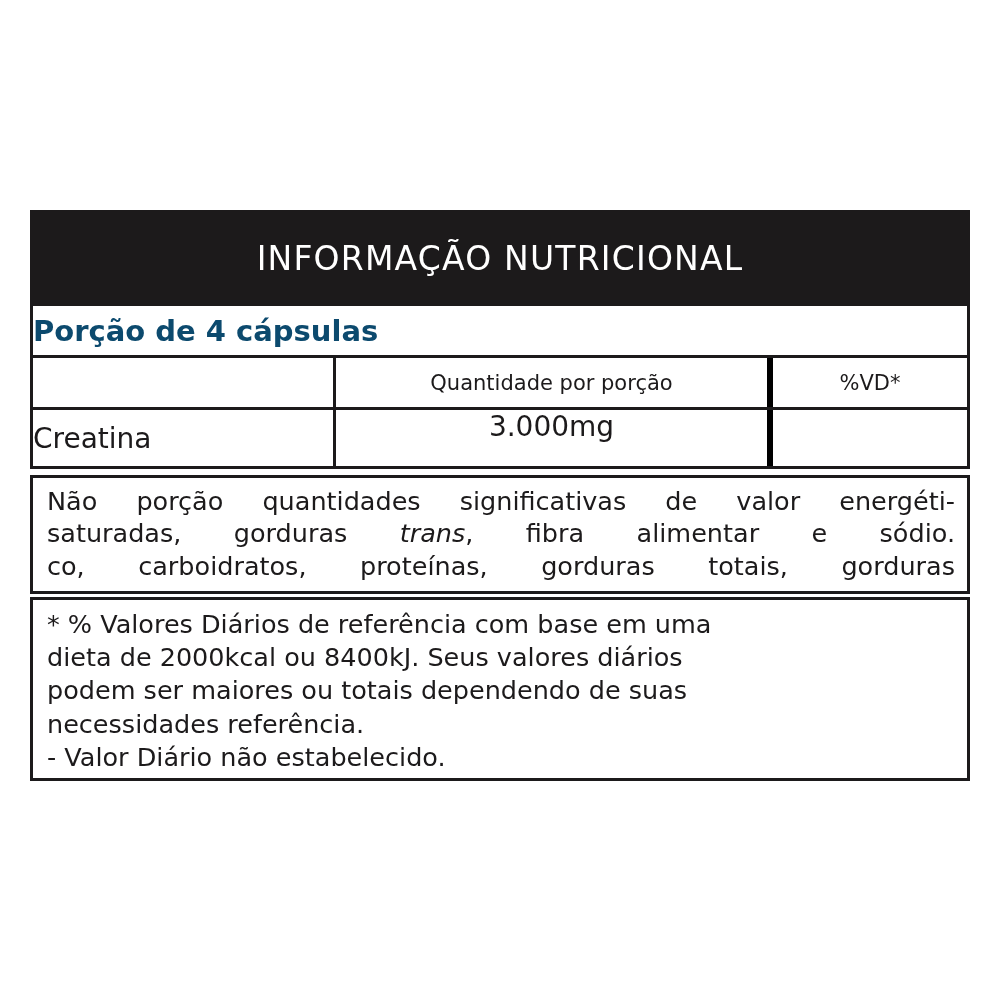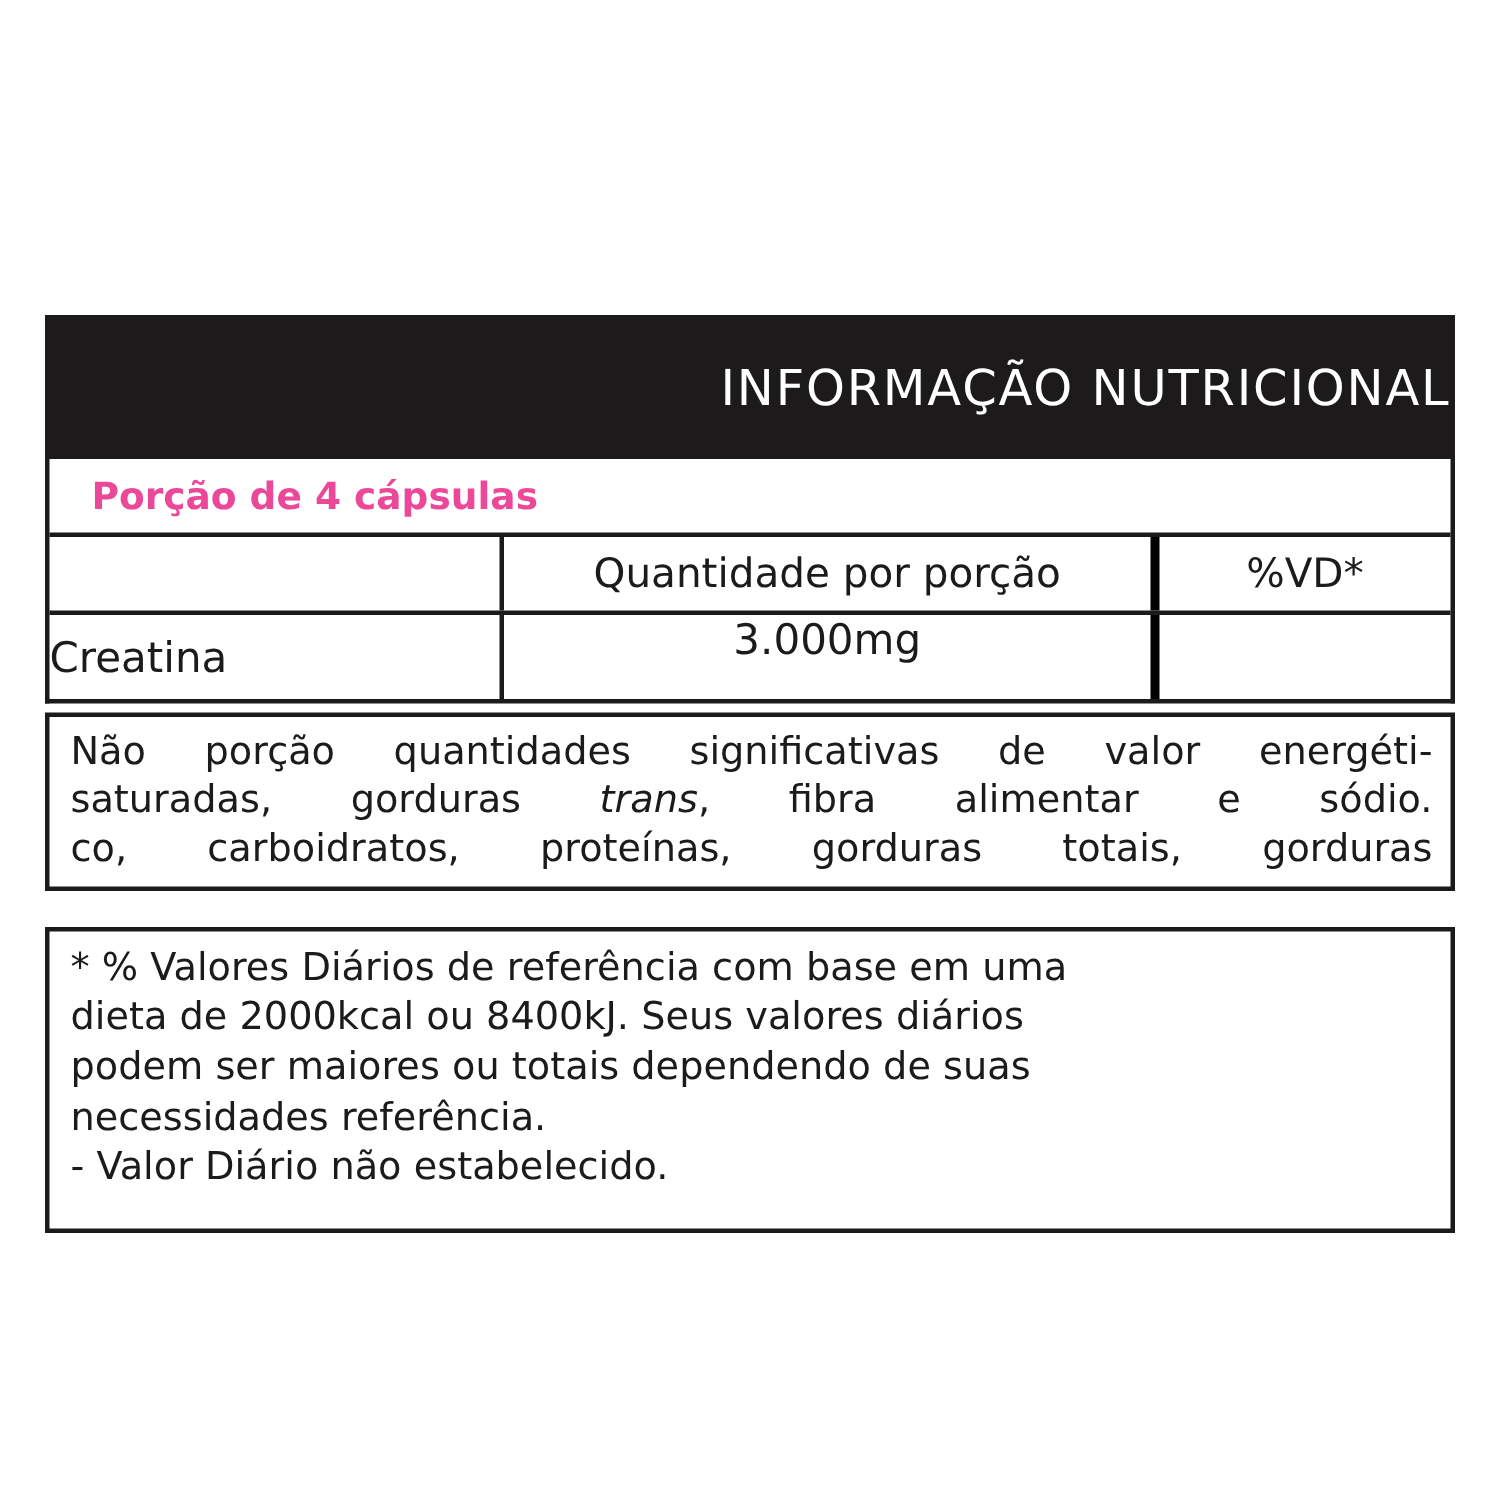--- a/index.html
+++ b/index.html
@@ -24,21 +24,21 @@
   }
 
   
   .header-bar {
     background: #1c1a1b;
     color: #ffffff;
     border: 3px solid #1c1a1b;
     height: 96px;
     display: flex;
     align-items: center;
-    justify-content: flex-end;
+    justify-content: center;
     box-sizing: border-box;
   }
   .header-title {
     font-size: 33px;
     letter-spacing: 1.2px;
     font-weight: 400;
     font-family: "DejaVu Sans", sans-serif;
   }
 
   
@@ -53,39 +53,38 @@
     border-bottom: 3px solid #1c1a1b;
     box-sizing: border-box;
   }
   .row:last-child { border-bottom: none; }
 
   .portion-row {
     height: 52px;
     align-items: center;
   }
   .portion-text {
-    font-size: 25px;
+    font-size: 29px;
     font-weight: 700;
-    padding-left: 28px;
-    color: #ec4899;
+    color: #0c4a6e;
   }
 
   .col-name  { width: 300px; box-sizing: border-box; }
   .col-qty   { flex: 1; box-sizing: border-box; border-left: 3px solid #1c1a1b; }
   .col-vd    { width: 200px; box-sizing: border-box; border-left: 6px solid #000000; }
 
   .head-row { height: 52px; align-items: center; }
   .head-row .col-qty,
   .head-row .col-vd {
     display: flex; align-items: center; justify-content: center;
     height: 100%;
   }
   .head-row .col-name { height: 100%; }
   .head-text {
-    font-size: 27px;
+    font-size: 21px;
     color: #1c1a1b;
   }
 
   .data-row { height: 56px; align-items: center; }
   .data-row .col-name {
     display: flex; align-items: center;
     height: 100%;
   }
   .data-row .col-qty {
     display: flex; align-items: flex-start; justify-content: center; height: 100%;
@@ -108,22 +107,22 @@
     line-height: 1.27;
     color: #1c1a1b;
     white-space: nowrap;
   }
   .justified { text-align: justify; text-align-last: justify; }
   .ital { font-style: italic; }
 
   .footnote-block {
     border: 3px solid #1c1a1b;
     box-sizing: border-box;
-    margin-top: 24px;
-    padding: 8px 12px 24px 14px;
+    margin-top: 3px;
+    padding: 8px 12px 4px 14px;
   }
   .footnote-line {
     font-size: 25.5px;
     line-height: 1.3;
     color: #1c1a1b;
     white-space: nowrap;
   }
 </style>
 </head>
 <body>

